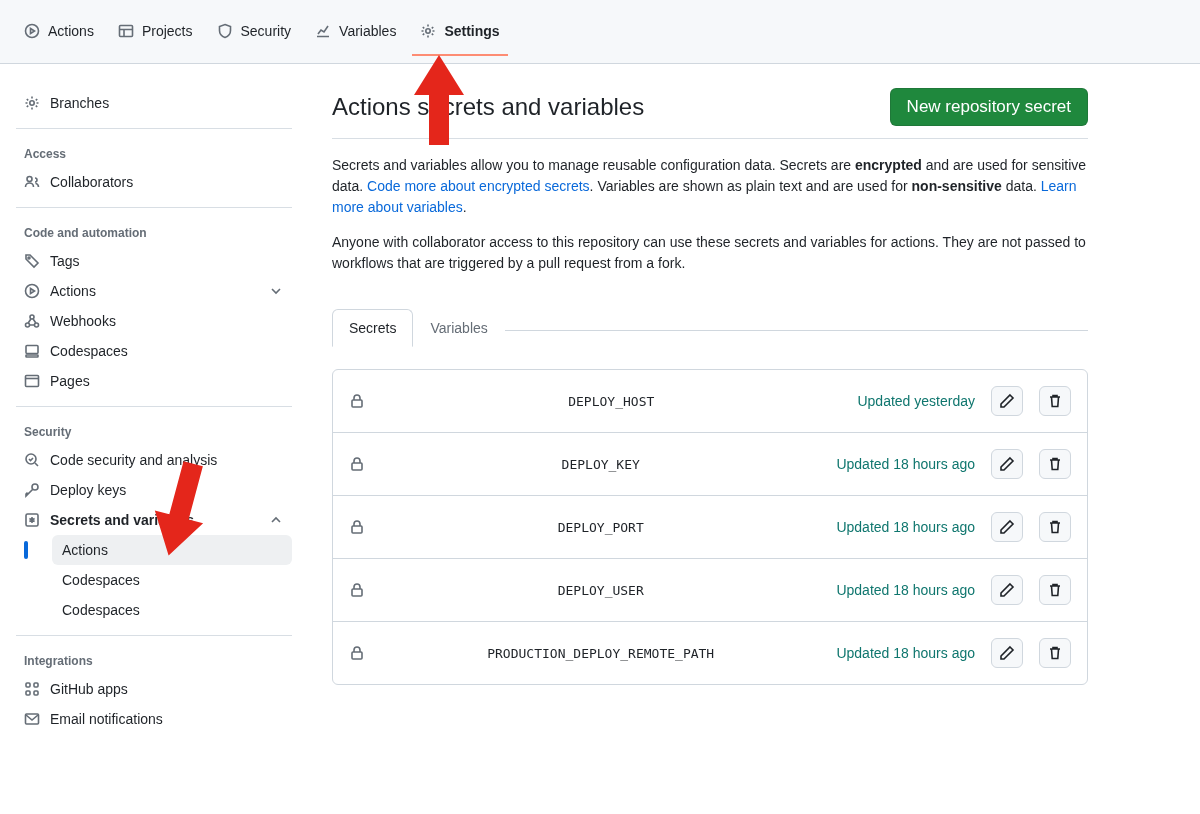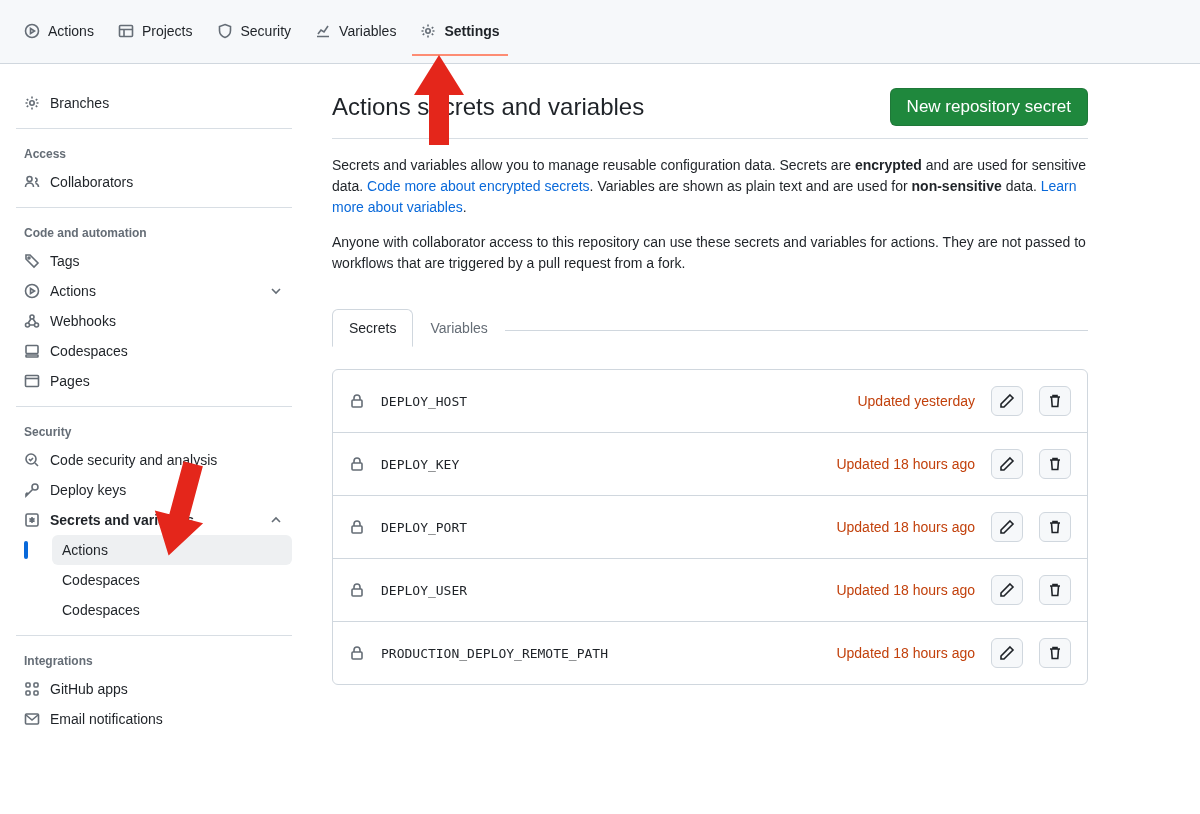--- a/index.html
+++ b/index.html
@@ -33,22 +33,22 @@
 .desc strong { font-weight: 600; }
 
 .tabs { display: flex; border-bottom: 1px solid #d0d7de; margin-top: 18px; margin-bottom: 38px; }
 .tab { padding: 10px 16px; font-size: 14px; cursor: pointer; color: #656d76; border: 1px solid transparent; border-bottom: none; border-top-left-radius: 6px; border-top-right-radius: 6px; position: relative; top: 17px; background: #fff; }
 .tab.active { color: #1f2328; border-color: #d0d7de; border-bottom: 1px solid #fff; }
 
 .secrets-box { border: 1px solid #d0d7de; border-radius: 6px; }
 .secret-row { display: flex; align-items: center; padding: 16px; border-bottom: 1px solid #d0d7de; gap: 16px; }
 .secret-row:last-child { border-bottom: none; }
 .secret-row svg.lock { width: 16px; height: 16px; stroke: #656d76; fill: none; stroke-width: 1.6; flex-shrink:0; }
-.secret-name { font-family: ui-monospace, SFMono-Regular, Menlo, monospace; font-size: 13px; flex: 1; }
-.secret-updated { font-size: 14px; color: #c2410c; }
+.secret-name { font-family: ui-monospace, SFMono-Regular, Menlo, monospace; font-size: 13px; flex: 1; text-align: center; }
+.secret-updated { font-size: 14px; color: #0f766e; }
 .icon-btn { width: 32px; height: 30px; display: inline-flex; align-items: center; justify-content: center; border: 1px solid #d0d7de; border-radius: 6px; background: #f6f8fa; cursor: pointer; }
 .icon-btn svg { width: 16px; height: 16px; stroke: #1f2328; fill: none; stroke-width: 1.6; }
 
 .arrow { position: absolute; pointer-events: none; z-index: 100; }
 .arrow svg { filter: drop-shadow(0 0 0 transparent); }
 </style>
 </head>
 <body>
 
 <nav class="topnav">

